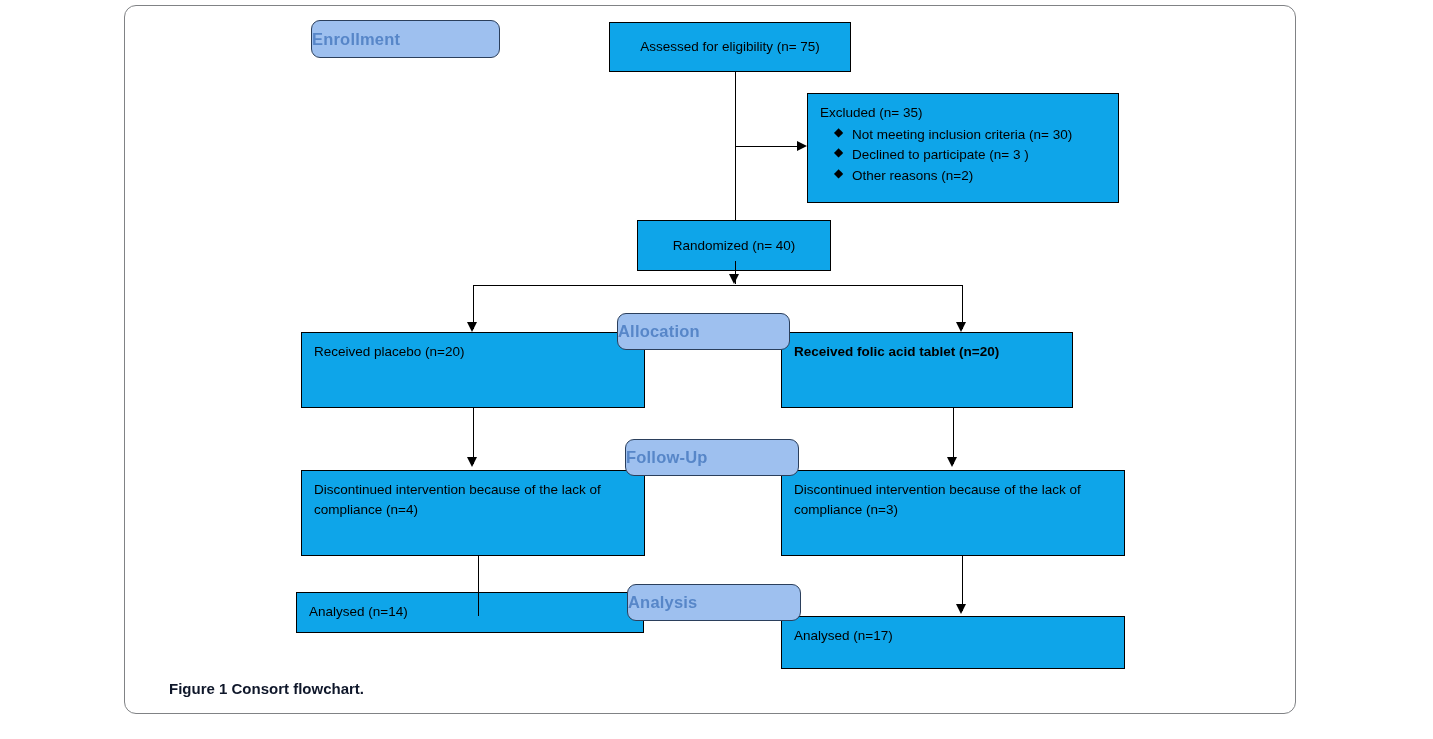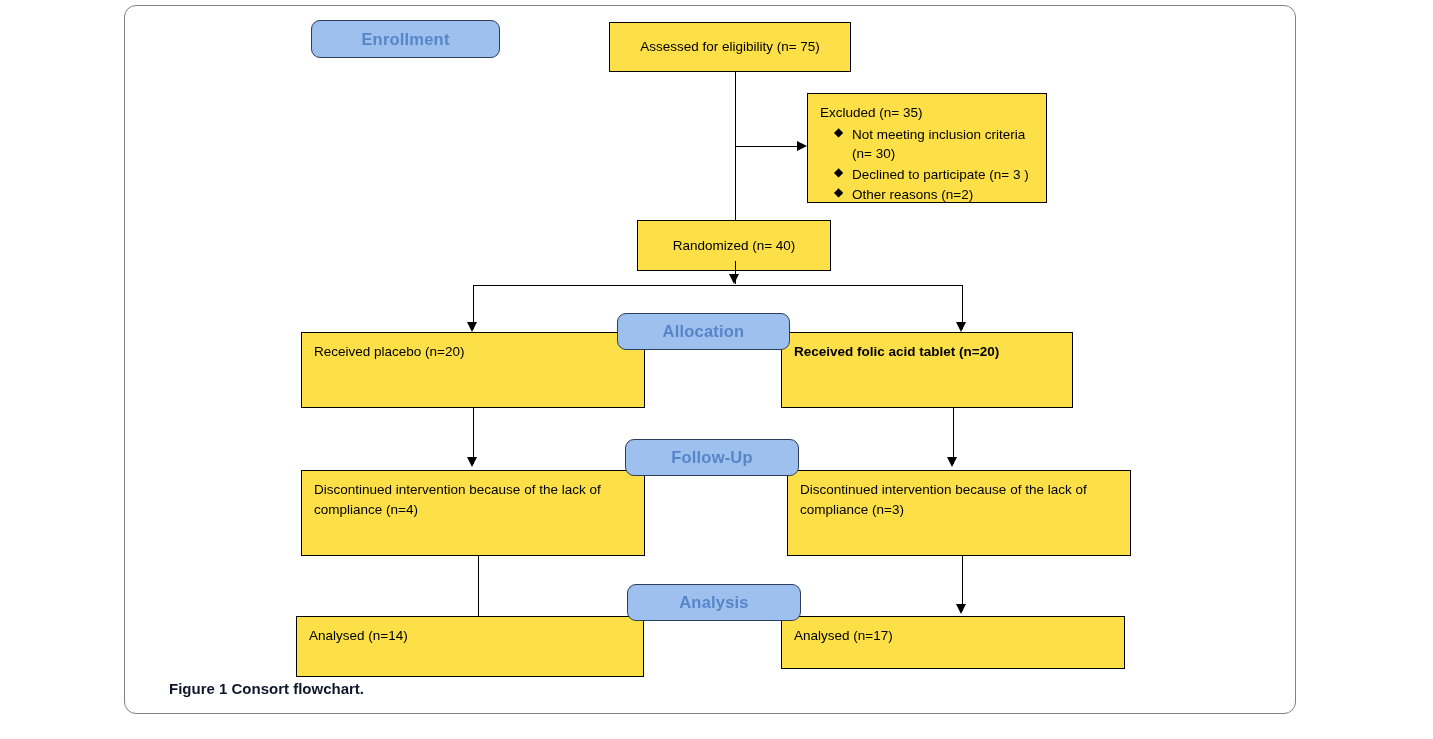--- a/index.html
+++ b/index.html
@@ -32,21 +32,21 @@
     border-radius: 12px;
     box-sizing: border-box;
     background: #ffffff;
   }
 
   
   .fbox {
     position: absolute;
     box-sizing: border-box;
     border: 1.6px solid #000000;
-    background: #fde047;
+    background: #0ea5e9;
     font-size: 13.5px;
     line-height: 1.45;
     color: #000000;
     padding: 9px 12px 6px 12px;
   }
   .fbox.center-text {
     display: flex;
     align-items: center;
     justify-content: center;
     padding: 0;
@@ -58,21 +58,20 @@
     box-sizing: border-box;
     background: #9ec0ef;
     border: 1.6px solid #2b3f5c;
     border-radius: 9px;
     color: #5786c8;
     font-weight: bold;
     font-size: 16.5px;
     letter-spacing: 0.2px;
     display: flex;
     align-items: center;
-    justify-content: center;
     z-index: 5;
   }
 
   
   .vline {
     position: absolute;
     width: 0;
     border-left: 1.8px solid #000000;
     z-index: 1;
   }
@@ -149,21 +148,21 @@
 
   <div class="fbox center-text" style="left:609px; top:22px; width:242px; height:50px;">
     <span>Assessed for eligibility (n= 75)</span>
   </div>
 
   <div class="vline" style="left:735px; top:72px; height:148px;"></div>
 
   <div class="hline" style="left:735px; top:146px; width:70px;"></div>
   <div class="arrow-right" style="left:797px; top:141px;"></div>
 
-  <div class="fbox" style="left:807px; top:93px; width:240px; height:110px;">
+  <div class="fbox" style="left:807px; top:93px; width:312px; height:110px;">
     <p class="excl-title">Excluded (n= 35)</p>
     <ul class="excl-list">
       <li>
         <span class="bullet">◆</span>
         <span>Not meeting inclusion criteria (n= 30)</span>
       </li>
       <li>
         <span class="bullet">◆</span>
         <span>Declined to participate (n= 3 )</span>
       </li>
@@ -202,34 +201,34 @@
 
   <div class="vline" style="left:473px; top:408px; height:56px;"></div>
   <div class="arrow-down" style="left:467px; top:457px;"></div>
 
   <div class="vline" style="left:953px; top:408px; height:56px;"></div>
   <div class="arrow-down" style="left:947px; top:457px;"></div>
 
   <div class="fbox" style="left:301px; top:470px; width:344px; height:86px;">
     <span>Discontinued intervention because of the lack of compliance (n=4)</span>
   </div>
-  <div class="fbox" style="left:781px; top:470px; width:344px; height:86px;margin-left:6px;">
+  <div class="fbox" style="left:781px; top:470px; width:344px; height:86px;">
     <span>Discontinued intervention because of the lack of compliance (n=3)</span>
   </div>
 
   <div class="pill" style="left:625px; top:439px; width:174px; height:37px;">
     <span>Follow-Up</span>
   </div>
 
   <div class="vline" style="left:478px; top:556px; height:60px;"></div>
 
   <div class="vline" style="left:962px; top:556px; height:55px;"></div>
   <div class="arrow-down" style="left:956px; top:604px;"></div>
 
-  <div class="fbox" style="left:296px; top:616px; width:348px; height:61px;">
+  <div class="fbox" style="left:296px; top:592px; width:348px; height:41px;">
     <span>Analysed (n=14)</span>
   </div>
   <div class="fbox" style="left:781px; top:616px; width:344px; height:53px;">
     <span>Analysed (n=17)</span>
   </div>
 
   <div class="pill" style="left:627px; top:584px; width:174px; height:37px;">
     <span>Analysis</span>
   </div>
 

